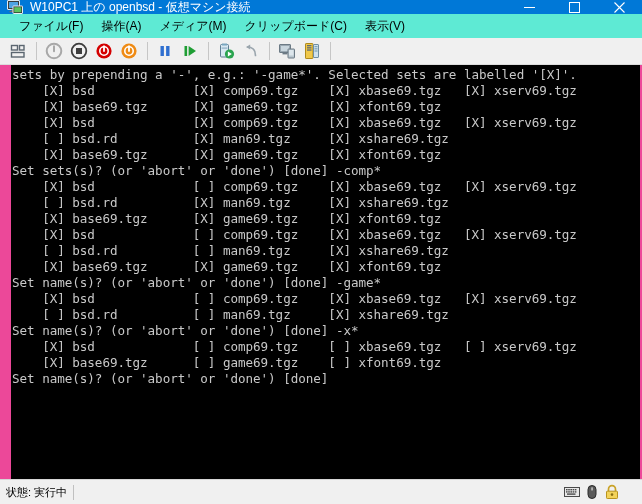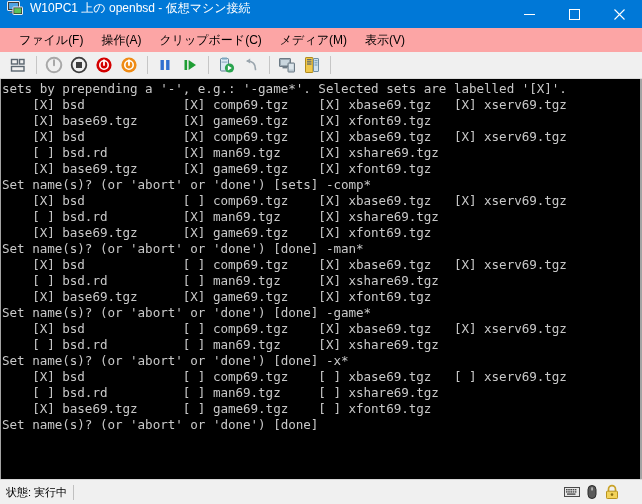--- a/index.html
+++ b/index.html
@@ -18,24 +18,24 @@
     width: 642px;
     height: 504px;
     background: #f0f0f0;
     display: flex;
     flex-direction: column;
     box-sizing: border-box;
   }
 
   
   .titlebar {
-    height: 28px;
+    height: 14px;
     background: #0078d7;
     display: flex;
-    align-items: flex-start;
+    align-items: center;
     flex: 0 0 auto;
     color: #ffffff;
     user-select: none;
   }
   .title-icon {
     width: 16px;
     height: 16px;
     margin-left: 7px;
     margin-right: 7px;
     flex: 0 0 auto;
@@ -59,21 +59,21 @@
     height: 28px;
     display: flex;
     align-items: center;
     justify-content: center;
     color: #ffffff;
   }
 
   
   .menubar {
     height: 24px;
-    background: #fca5a5;
+    background: #5eead4;
     display: flex;
     align-items: center;
     flex: 0 0 auto;
     padding-left: 10px;
     border-bottom: 0px;
     user-select: none;
   }
   .menu-item {
     font-size: 12px;
     color: #000000;
@@ -105,23 +105,23 @@
     width: 1px;
     height: 18px;
     background: #c6c6c6;
     margin: 0 5px;
     flex: 0 0 auto;
   }
 
   
   .term-wrap {
     flex: 1 1 auto;
-    background: #a3a3a3;
+    background: #ec4899;
     position: relative;
-    padding: 0 2px 0 1px;
+    padding: 0 2px 0 11px;
     box-sizing: border-box;
     overflow: hidden;
   }
   .terminal {
     width: 100%;
     height: 100%;
     background: #000000;
     box-sizing: border-box;
     padding: 2px 0 0 0;
     overflow: hidden;
@@ -195,22 +195,22 @@
         <svg width="11" height="11" viewBox="0 0 11 11">
           <path d="M0.5 0.5 L10.5 10.5 M10.5 0.5 L0.5 10.5" stroke="#ffffff" stroke-width="1.1" fill="none"></path>
         </svg>
       </div>
     </div>
   </div>
 
   <div class="menubar">
     <div class="menu-item">ファイル(F)</div>
     <div class="menu-item">操作(A)</div>
+    <div class="menu-item">メディア(M)</div>
     <div class="menu-item">クリップボード(C)</div>
-    <div class="menu-item">メディア(M)</div>
     <div class="menu-item">表示(V)</div>
   </div>
 
   <div class="toolbar">
 
     <div class="tb-btn">
       <svg width="18" height="18" viewBox="0 0 18 18">
         <rect x="2.5" y="3.5" width="6" height="4.5" fill="none" stroke="#5b6670" stroke-width="1.4"></rect>
         <rect x="10.5" y="3.5" width="4.5" height="4.5" fill="none" stroke="#5b6670" stroke-width="1.4"></rect>
         <rect x="2.5" y="10.5" width="12.5" height="4.5" fill="none" stroke="#5b6670" stroke-width="1.4"></rect>
@@ -313,34 +313,32 @@
   </div>
 
   <div class="term-wrap">
     <div class="terminal">
       <div class="term-line">sets by prepending a '-', e.g.: '-game*'. Selected sets are labelled '[X]'.</div>
       <div class="term-line">    [X] bsd             [X] comp69.tgz    [X] xbase69.tgz   [X] xserv69.tgz</div>
       <div class="term-line">    [X] base69.tgz      [X] game69.tgz    [X] xfont69.tgz</div>
       <div class="term-line">    [X] bsd             [X] comp69.tgz    [X] xbase69.tgz   [X] xserv69.tgz</div>
       <div class="term-line">    [ ] bsd.rd          [X] man69.tgz     [X] xshare69.tgz</div>
       <div class="term-line">    [X] base69.tgz      [X] game69.tgz    [X] xfont69.tgz</div>
-      <div class="term-line">Set name(s)? (or 'abort' or 'done') [sets] -comp*</div>
+      <div class="term-line">Set sets(s)? (or 'abort' or 'done') [done] -comp*</div>
       <div class="term-line">    [X] bsd             [ ] comp69.tgz    [X] xbase69.tgz   [X] xserv69.tgz</div>
       <div class="term-line">    [ ] bsd.rd          [X] man69.tgz     [X] xshare69.tgz</div>
       <div class="term-line">    [X] base69.tgz      [X] game69.tgz    [X] xfont69.tgz</div>
-      <div class="term-line">Set name(s)? (or 'abort' or 'done') [done] -man*</div>
       <div class="term-line">    [X] bsd             [ ] comp69.tgz    [X] xbase69.tgz   [X] xserv69.tgz</div>
       <div class="term-line">    [ ] bsd.rd          [ ] man69.tgz     [X] xshare69.tgz</div>
       <div class="term-line">    [X] base69.tgz      [X] game69.tgz    [X] xfont69.tgz</div>
       <div class="term-line">Set name(s)? (or 'abort' or 'done') [done] -game*</div>
       <div class="term-line">    [X] bsd             [ ] comp69.tgz    [X] xbase69.tgz   [X] xserv69.tgz</div>
       <div class="term-line">    [ ] bsd.rd          [ ] man69.tgz     [X] xshare69.tgz</div>
       <div class="term-line">Set name(s)? (or 'abort' or 'done') [done] -x*</div>
       <div class="term-line">    [X] bsd             [ ] comp69.tgz    [ ] xbase69.tgz   [ ] xserv69.tgz</div>
-      <div class="term-line">    [ ] bsd.rd          [ ] man69.tgz     [ ] xshare69.tgz</div>
       <div class="term-line">    [X] base69.tgz      [ ] game69.tgz    [ ] xfont69.tgz</div>
       <div class="term-line">Set name(s)? (or 'abort' or 'done') [done]</div>
     </div>
   </div>
 
   <div class="statusbar">
     <div class="status-text">状態: 実行中</div>
     <div class="status-div"></div>
     <div class="status-spacer"></div>
     <div class="status-icons">

